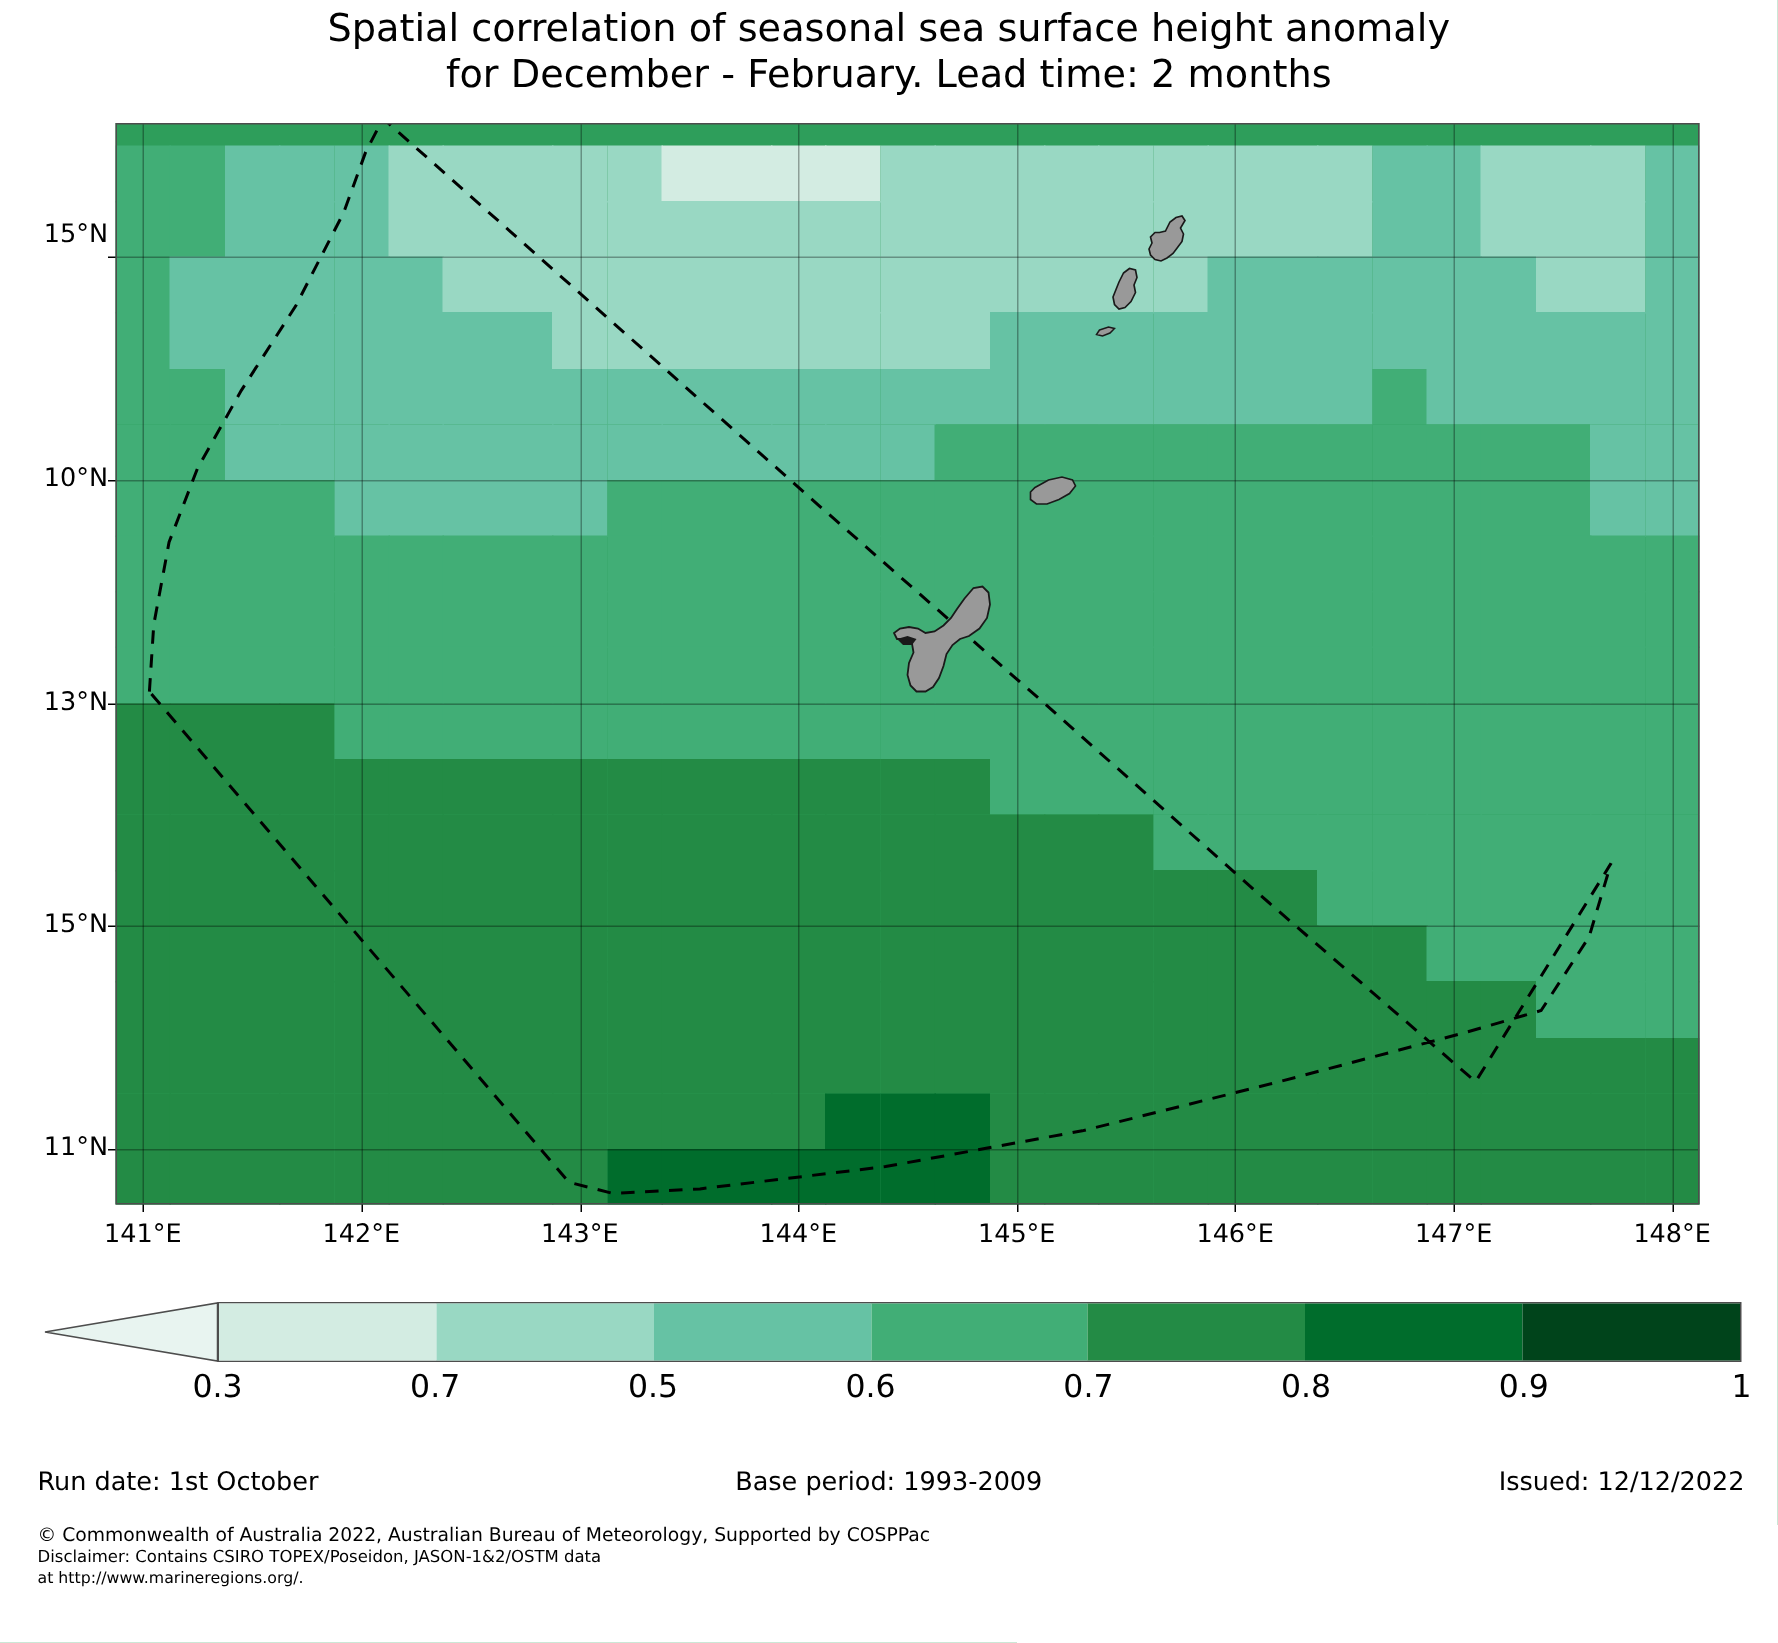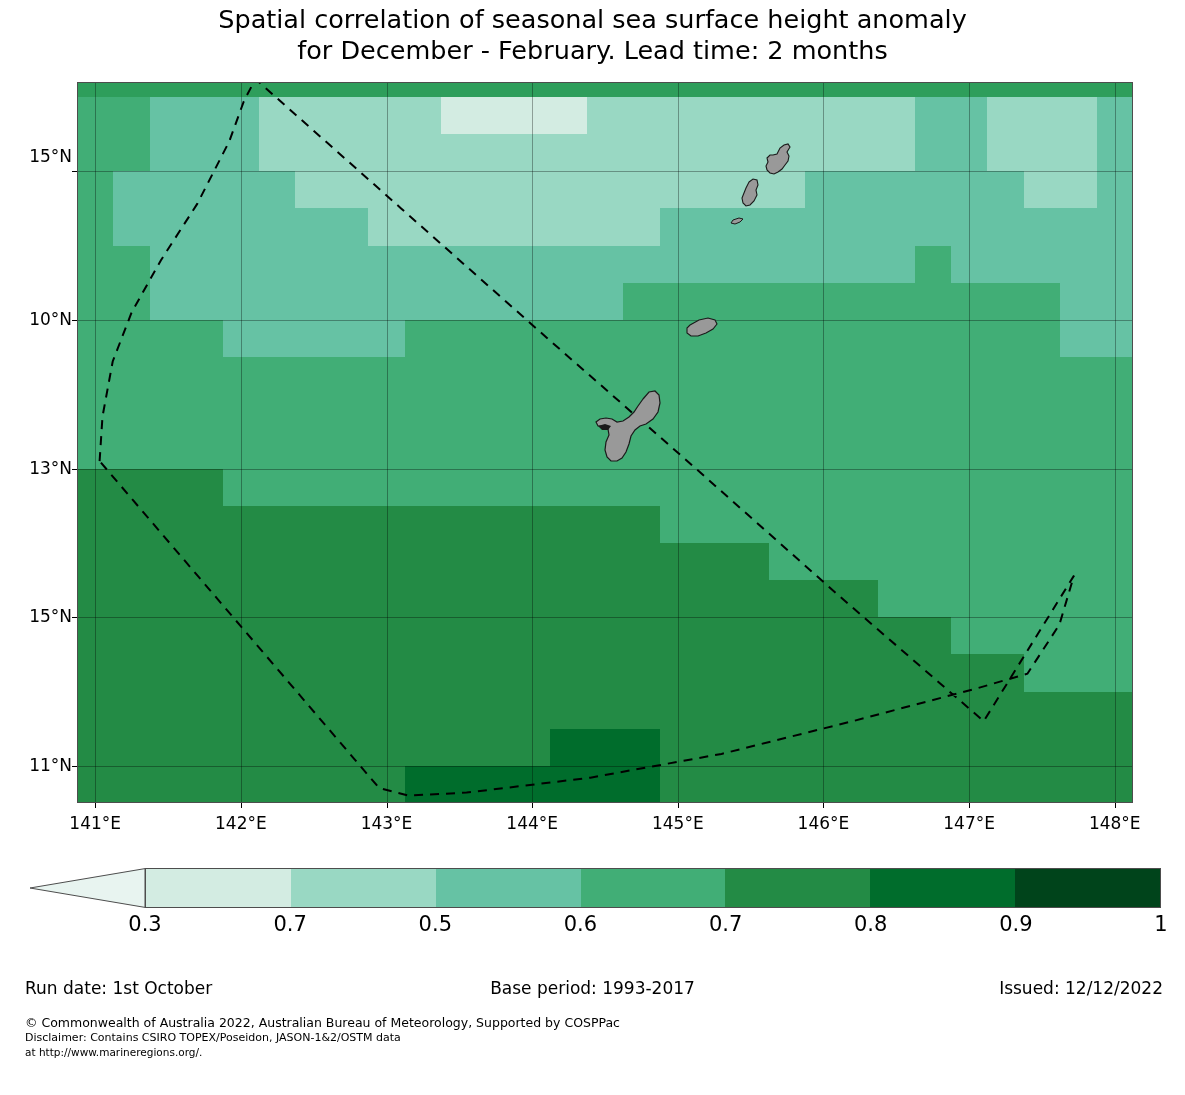--- a/index.html
+++ b/index.html
@@ -663,21 +663,21 @@
       <div class="cbtick" style="left:580.4px;">0.6</div>
       <div class="cbtick" style="left:725.6px;">0.7</div>
       <div class="cbtick" style="left:870.7px;">0.8</div>
       <div class="cbtick" style="left:1015.9px;">0.9</div>
       <div class="cbtick" style="left:1161.0px;">1</div>
     </div>
 </div>
 
 <div id="meta">
   <span class="m-left">Run date: 1st October</span>
-  <span class="m-mid">Base period: 1993-2017</span>
+  <span class="m-mid">Base period: 1993-2009</span>
   <span class="m-right">Issued: 12/12/2022</span>
 </div>
 
 <div id="notes">
   <div class="n2">© Commonwealth of Australia 2022, Australian Bureau of Meteorology, Supported by COSPPac</div>
   <div class="n3">Disclaimer: Contains CSIRO TOPEX/Poseidon, JASON-1&amp;2/OSTM data</div>
   <div class="n4">at http://www.marineregions.org/.</div>
 </div>
 
 <div>

